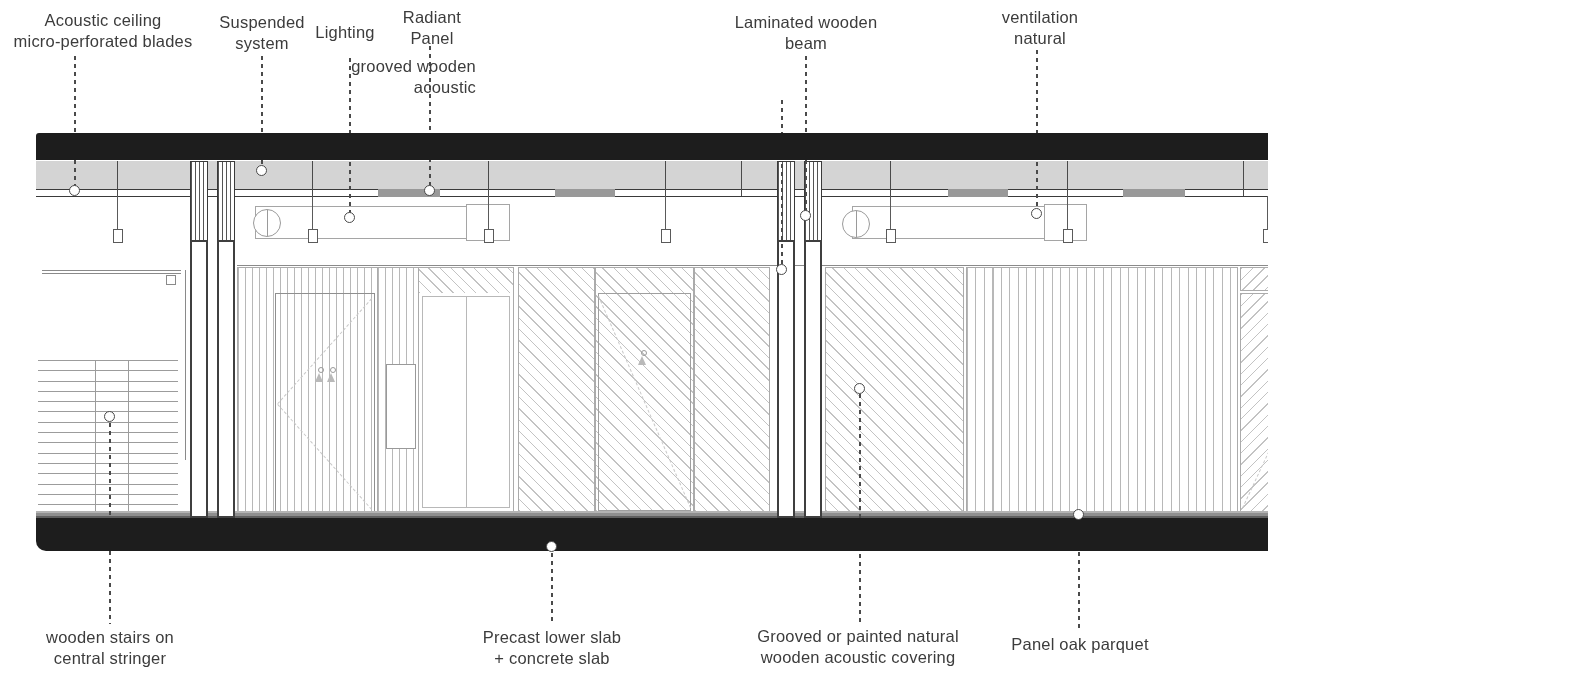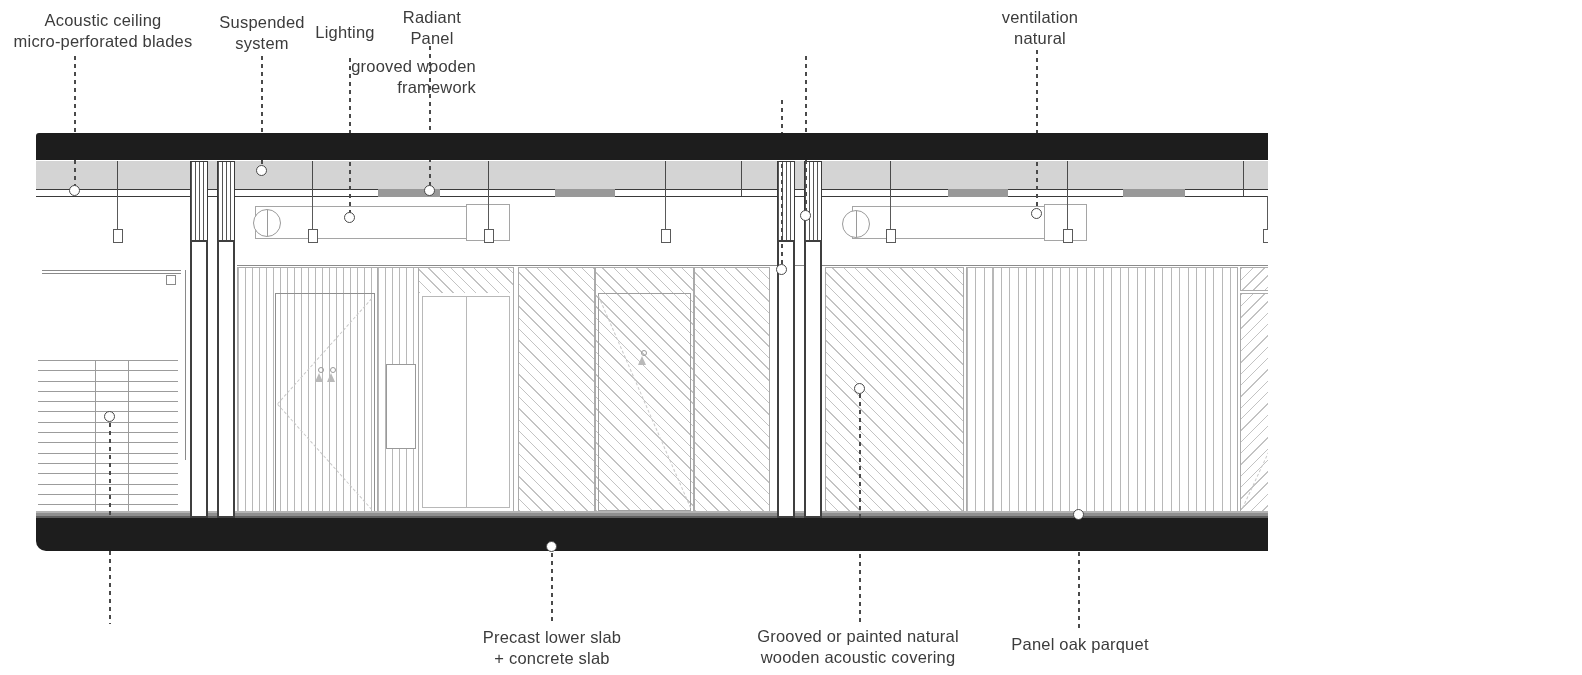--- a/index.html
+++ b/index.html
@@ -68,23 +68,27 @@
 <div class="canvas">
 
   <div class="lbl" style="left:103px;top:10px;">Acoustic ceiling
 micro-perforated blades</div>
   <div class="lbl" style="left:262px;top:12px;">Suspended
 system</div>
   <div class="lbl" style="left:345px;top:22px;">Lighting</div>
   <div class="lbl" style="left:432px;top:7px;">Radiant
 Panel</div>
   <div class="lbl r" style="right:792px;top:56px;">grooved wooden
-framework</div>
+acoustic</div>
+  <div class="lbl" style="left:806px;top:12px;">Laminated wooden
+beam</div>
   <div class="lbl" style="left:1040px;top:7px;">ventilation
 natural</div>
+  <div class="lbl" style="left:110px;top:627px;">wooden stairs on
+central stringer</div>
   <div class="lbl" style="left:858px;top:626px;">Grooved or painted natural
 wooden acoustic covering</div>
   <div class="lbl" style="left:552px;top:627px;">Precast lower slab
 + concrete slab</div>
   <div class="lbl" style="left:1080px;top:634px;">Panel oak parquet</div>
 
   <div class="lead" style="left:74px;top:56px;height:130px;"></div>
   <div class="lead" style="left:261px;top:56px;height:110px;"></div>
   <div class="lead" style="left:349px;top:58px;height:155px;"></div>
   <div class="lead" style="left:429px;top:46px;height:140px;"></div>

